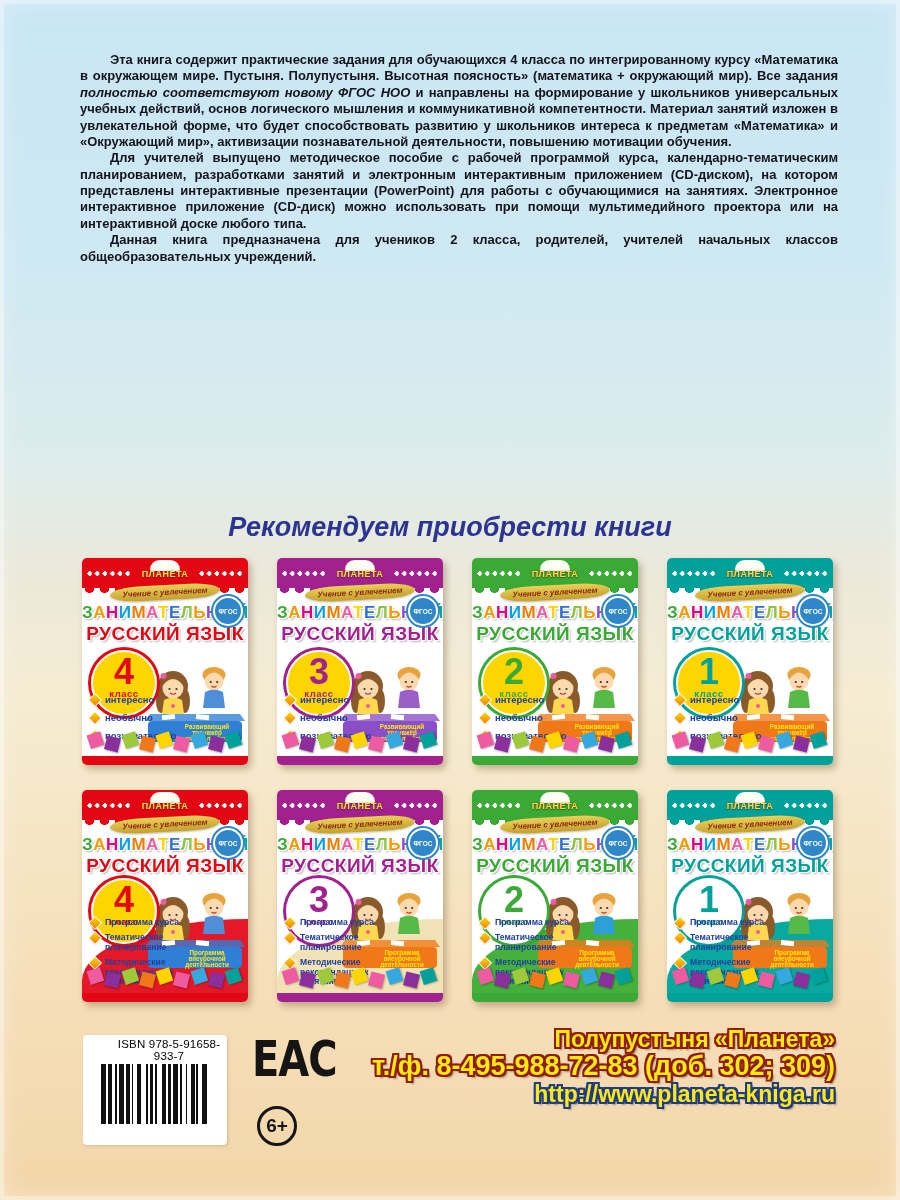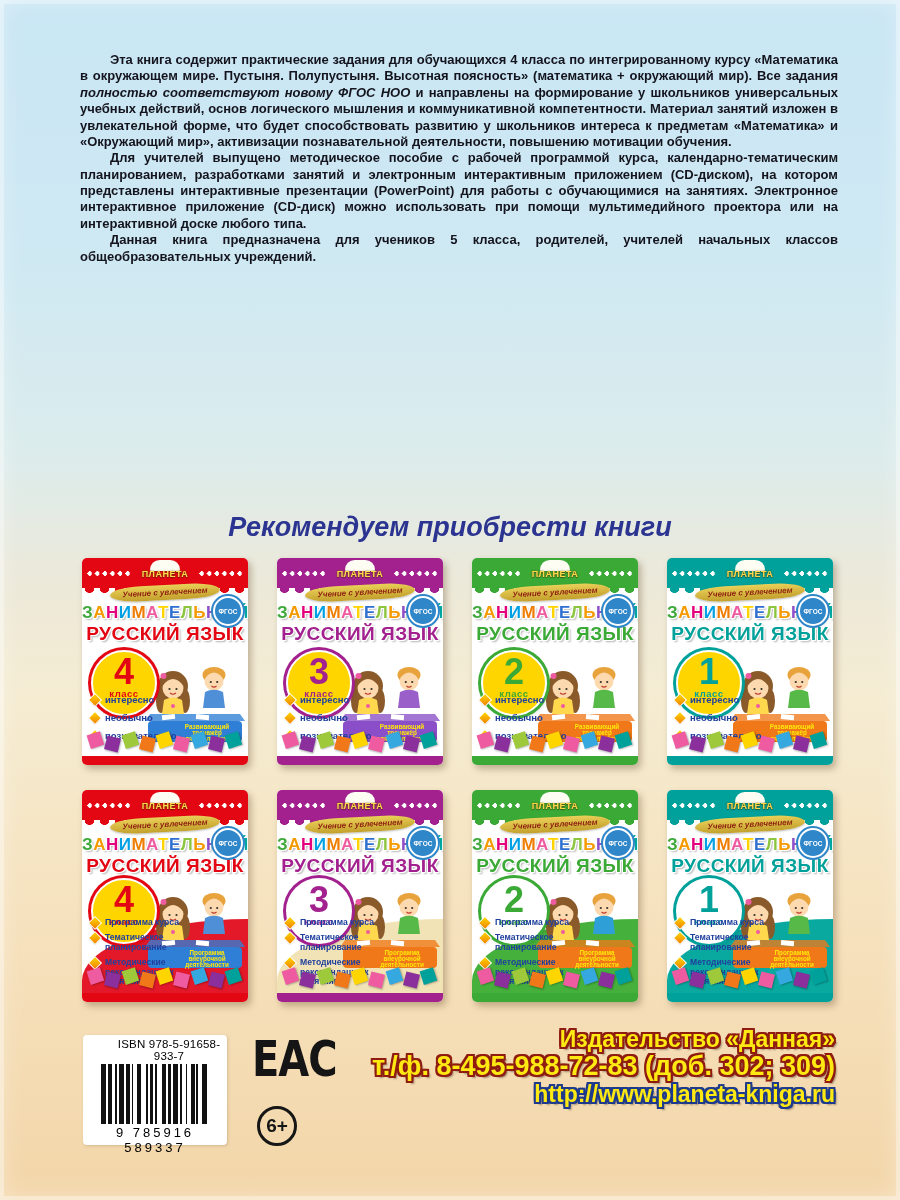--- a/index.html
+++ b/index.html
@@ -90,21 +90,21 @@
   .contact-line.big{font-size:27px;line-height:29px;}
 </style>
 </head>
 <body>
 
 <div class="stage">
 
   <div class="intro">
     <p><span>Эта книга содержит практические задания для обучающихся 4 класса по интегрированному курсу «Математика в окружающем мире. Пустыня. Полупустыня. Высотная поясность» (математика + окружающий мир). Все задания </span><span class="ital">полностью соответствуют новому ФГОС НОО</span><span> и направлены на формирование у школьников универсальных учебных действий, основ логического мышления и коммуникативной компетентности. Материал занятий изложен в увлекательной форме, что будет способствовать развитию у школьников интереса к предметам «Математика» и «Окружающий мир», активизации познавательной деятельности, повышению мотивации обучения.</span></p>
     <p>Для учителей выпущено методическое пособие с рабочей программой курса, календарно-тематическим планированием, разработками занятий и электронным интерактивным приложением (CD-диском), на котором представлены интерактивные презентации (PowerPoint) для работы с обучающимися на занятиях. Электронное интерактивное приложение (CD-диск) можно использовать при помощи мультимедийного проектора или на интерактивной доске любого типа.</p>
-    <p>Данная книга предназначена для учеников 5 класса, родителей, учителей начальных классов общеобразовательных учреждений.</p>
+    <p>Данная книга предназначена для учеников 2 класса, родителей, учителей начальных классов общеобразовательных учреждений.</p>
   </div>
 
   <div class="recommend">Рекомендуем приобрести книги</div>
 
   <div class="covers-row row1">
       <div class="cover-card">
     <div class="band" style="background:#e30613"></div>
     <div class="dots l"></div>
     <div class="dots r"></div>
     <div class="scallop" style="background-image:radial-gradient(ellipse 8px 8px at 50% 0%, #e30613 60%, transparent 63%)"></div>
@@ -716,24 +716,23 @@
         <div style="width: 3.6px; background: rgb(255, 255, 255);"></div>
         <div style="width: 1.8px; background: rgb(17, 17, 17);"></div>
         <div style="width: 3.6px; background: rgb(255, 255, 255);"></div>
         <div style="width: 3.6px; background: rgb(17, 17, 17);"></div>
         <div style="width: 1.8px; background: rgb(255, 255, 255);"></div>
         <div style="width: 1.8px; background: rgb(17, 17, 17);"></div>
         <div style="width: 3.6px; background: rgb(255, 255, 255);"></div>
         <div style="width: 5.4px; background: rgb(17, 17, 17);"></div>
         <div style="width: 1.8px; background: rgb(255, 255, 255);"></div>
       </div>
-    <div class="digits">9 785916 589337</div>
   </div>
 
   <div class="eac">ЕАС</div>
   <div class="age-badge">6+</div>
 
   <div class="contacts">
-      <div class="contact-line" style="color: rgb(255, 233, 19); text-shadow: rgb(143, 28, 16) -2px -2px 0px, rgb(143, 28, 16) 2px -2px 0px, rgb(143, 28, 16) -2px 2px 0px, rgb(143, 28, 16) 2px 2px 0px, rgb(143, 28, 16) -2px 0px 0px, rgb(143, 28, 16) 2px 0px 0px, rgb(143, 28, 16) 0px -2px 0px, rgb(143, 28, 16) 0px 2px 0px, rgba(0, 0, 0, 0.35) 3px 3px 2px;">Издательство «Данная»</div>
+      <div class="contact-line" style="color: rgb(255, 233, 19); text-shadow: rgb(143, 28, 16) -2px -2px 0px, rgb(143, 28, 16) 2px -2px 0px, rgb(143, 28, 16) -2px 2px 0px, rgb(143, 28, 16) 2px 2px 0px, rgb(143, 28, 16) -2px 0px 0px, rgb(143, 28, 16) 2px 0px 0px, rgb(143, 28, 16) 0px -2px 0px, rgb(143, 28, 16) 0px 2px 0px, rgba(0, 0, 0, 0.35) 3px 3px 2px;">Полупустыня «Планета»</div>
       <div class="contact-line big" style="color: rgb(255, 233, 19); text-shadow: rgb(143, 28, 16) -2px -2px 0px, rgb(143, 28, 16) 2px -2px 0px, rgb(143, 28, 16) -2px 2px 0px, rgb(143, 28, 16) 2px 2px 0px, rgb(143, 28, 16) -2px 0px 0px, rgb(143, 28, 16) 2px 0px 0px, rgb(143, 28, 16) 0px -2px 0px, rgb(143, 28, 16) 0px 2px 0px, rgba(0, 0, 0, 0.35) 3px 3px 2px;">т./ф. 8-495-988-72-83 (доб. 302; 309)</div>
       <div class="contact-line" style="color: rgb(255, 233, 19); text-shadow: rgb(30, 58, 140) -2px -2px 0px, rgb(30, 58, 140) 2px -2px 0px, rgb(30, 58, 140) -2px 2px 0px, rgb(30, 58, 140) 2px 2px 0px, rgb(30, 58, 140) -2px 0px 0px, rgb(30, 58, 140) 2px 0px 0px, rgb(30, 58, 140) 0px -2px 0px, rgb(30, 58, 140) 0px 2px 0px, rgba(0, 0, 0, 0.35) 3px 3px 2px; text-align: right;">http://www.planeta-kniga.ru</div>
     </div>
 </div>
 
 </body></html>

